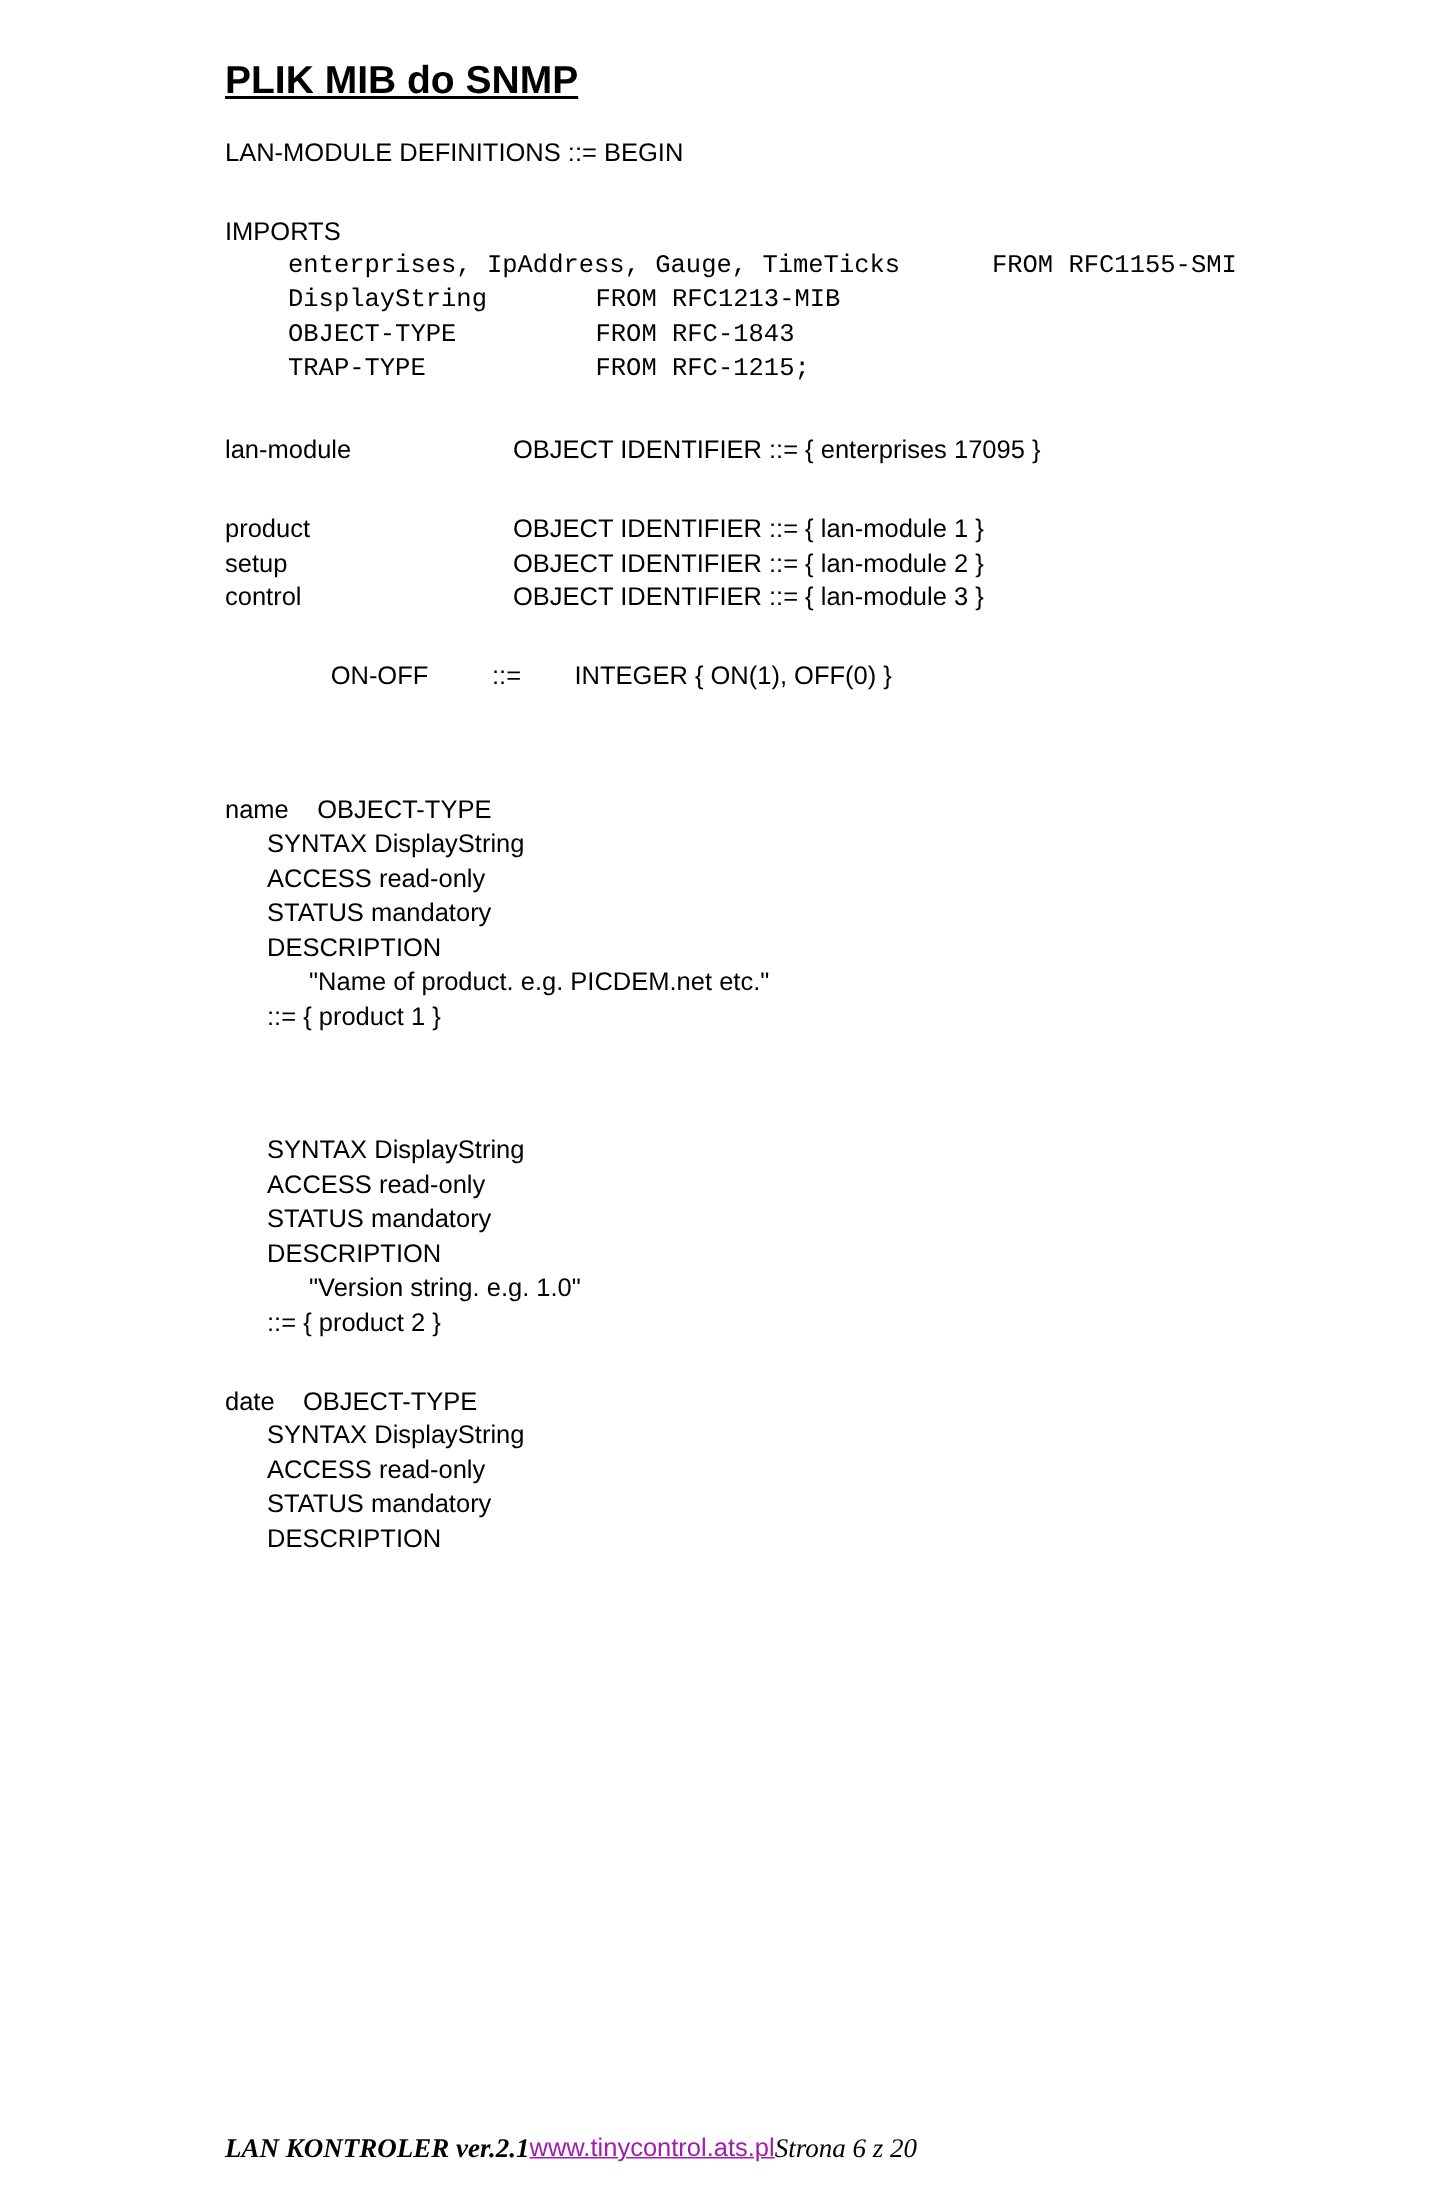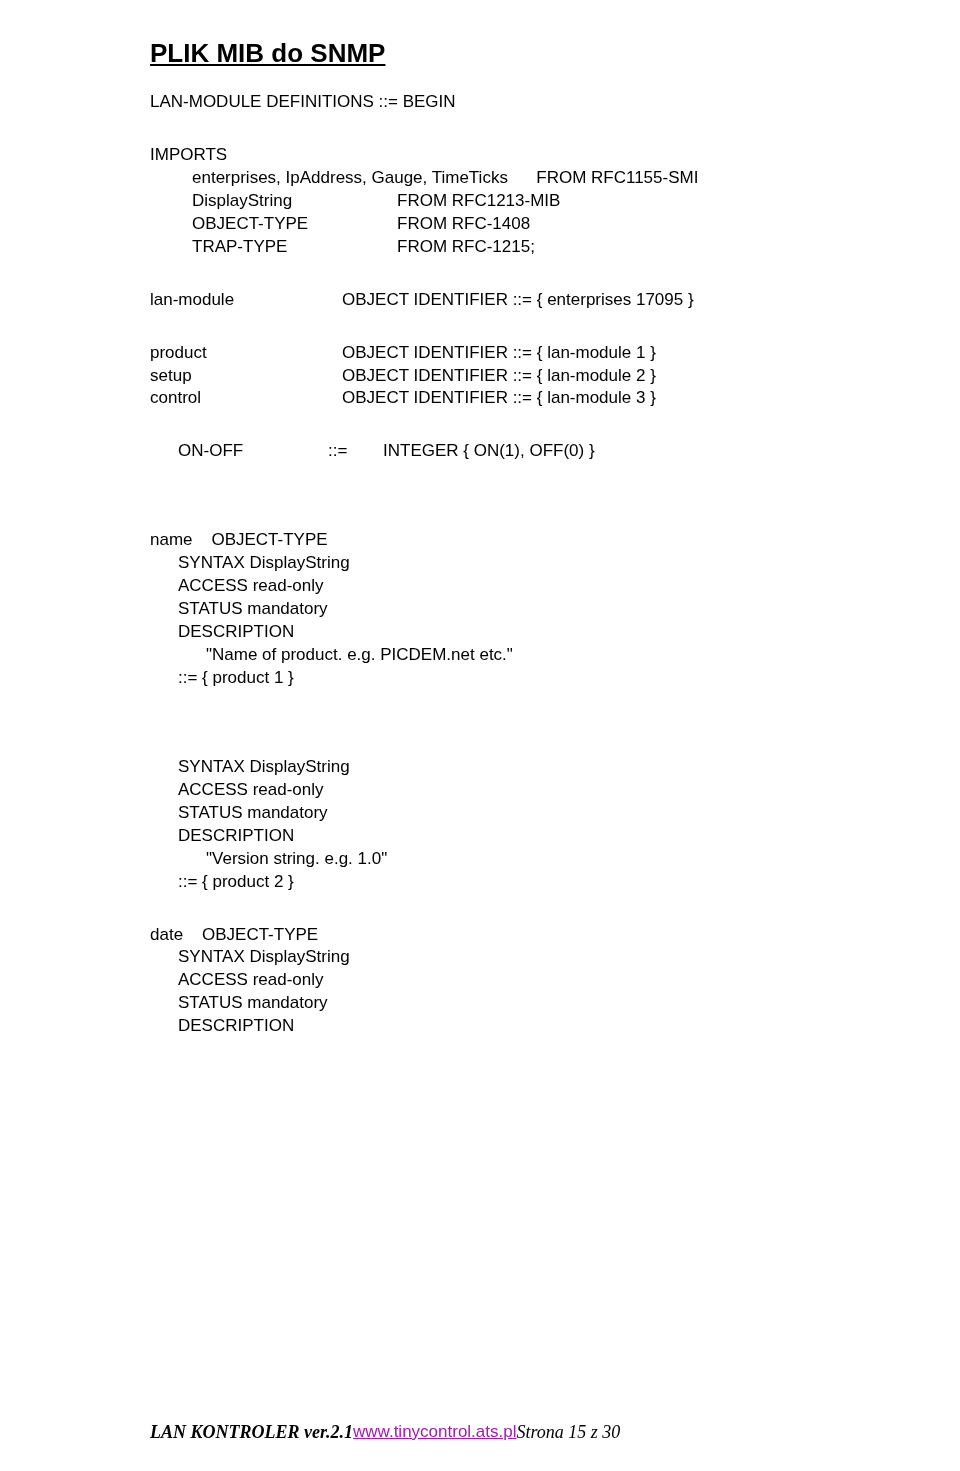--- a/index.html
+++ b/index.html
@@ -5,26 +5,26 @@
   * { box-sizing: border-box; margin: 0; padding: 0; }
   html, body { width: 960px; background: #ffffff; font-family: Arial, Helvetica, sans-serif; color: #000; }
   .page { width: 960px; min-height: 1471px; padding: 38px 90px 30px 105px; position: relative; margin-left: 45px; }
   .title { font-size: 26px; font-weight: bold; text-decoration: underline; margin-bottom: 22px; }
   .line { font-size: 17px; line-height: 1.35; }
   .bold { font-weight: normal; }
   .spacer-sm { height: 18px; }
   .spacer-md { height: 30px; }
   .spacer-lg { height: 48px; }
   .indent { padding-left: 28px; }
-  .indent2 { padding-left: 42px; }
+  .indent2 { padding-left: 42px; font-family: Liberation Mono, monospace; }
   .row2col { display: flex; }
   .col-left { width: 205px; flex: none; }
   .col-right { flex: 1; }
   .row3col { display: flex; }
-  .c1 { width: 150px; flex: none; }
+  .c1 { width: 150px; flex: none; text-align: center; }
   .c2 { width: 55px; flex: none; }
   .c3 { flex: 1; }
   .footer { position: absolute; left: 0; right: 0; bottom: 28px; display: flex; padding: 0 90px 0 105px; font-size: 17px; }
   .footer .left { font-style: italic; font-weight: bold; font-family: "Times New Roman", Times, serif; font-size: 18px; }
   .footer .center { color: #a21caf; text-decoration: underline; }
   .footer .right { font-style: italic; font-family: "Times New Roman", Times, serif; font-size: 18px; }
 </style>
 </head>
 <body>
 
@@ -43,21 +43,21 @@
       <span>enterprises, IpAddress, Gauge, TimeTicks</span>
       <span>&nbsp;&nbsp;&nbsp;&nbsp;</span>
       <span>FROM RFC1155-SMI</span>
     </div>
     <div class="row2col line">
       <div class="col-left">DisplayString</div>
       <div class="col-right">FROM RFC1213-MIB</div>
     </div>
     <div class="row2col line">
       <div class="col-left">OBJECT-TYPE</div>
-      <div class="col-right">FROM RFC-1408</div>
+      <div class="col-right">FROM RFC-1843</div>
     </div>
     <div class="row2col line">
       <div class="col-left">TRAP-TYPE</div>
       <div class="col-right">FROM RFC-1215;</div>
     </div>
   </div>
 
   <div class="spacer-md"></div>
 
   <div class="row2col line">
@@ -125,16 +125,16 @@
   <div class="indent">
     <div class="line">SYNTAX DisplayString</div>
     <div class="line">ACCESS read-only</div>
     <div class="line">STATUS mandatory</div>
     <div class="line">DESCRIPTION</div>
   </div>
 
   <div class="footer">
     <div class="left">LAN KONTROLER  ver.2.1</div>
     <div class="center">www.tinycontrol.ats.pl</div>
-    <div class="right">Strona 15 z 30</div>
+    <div class="right">Strona 6 z 20</div>
   </div>
 
 </div>
 
 </body></html>

